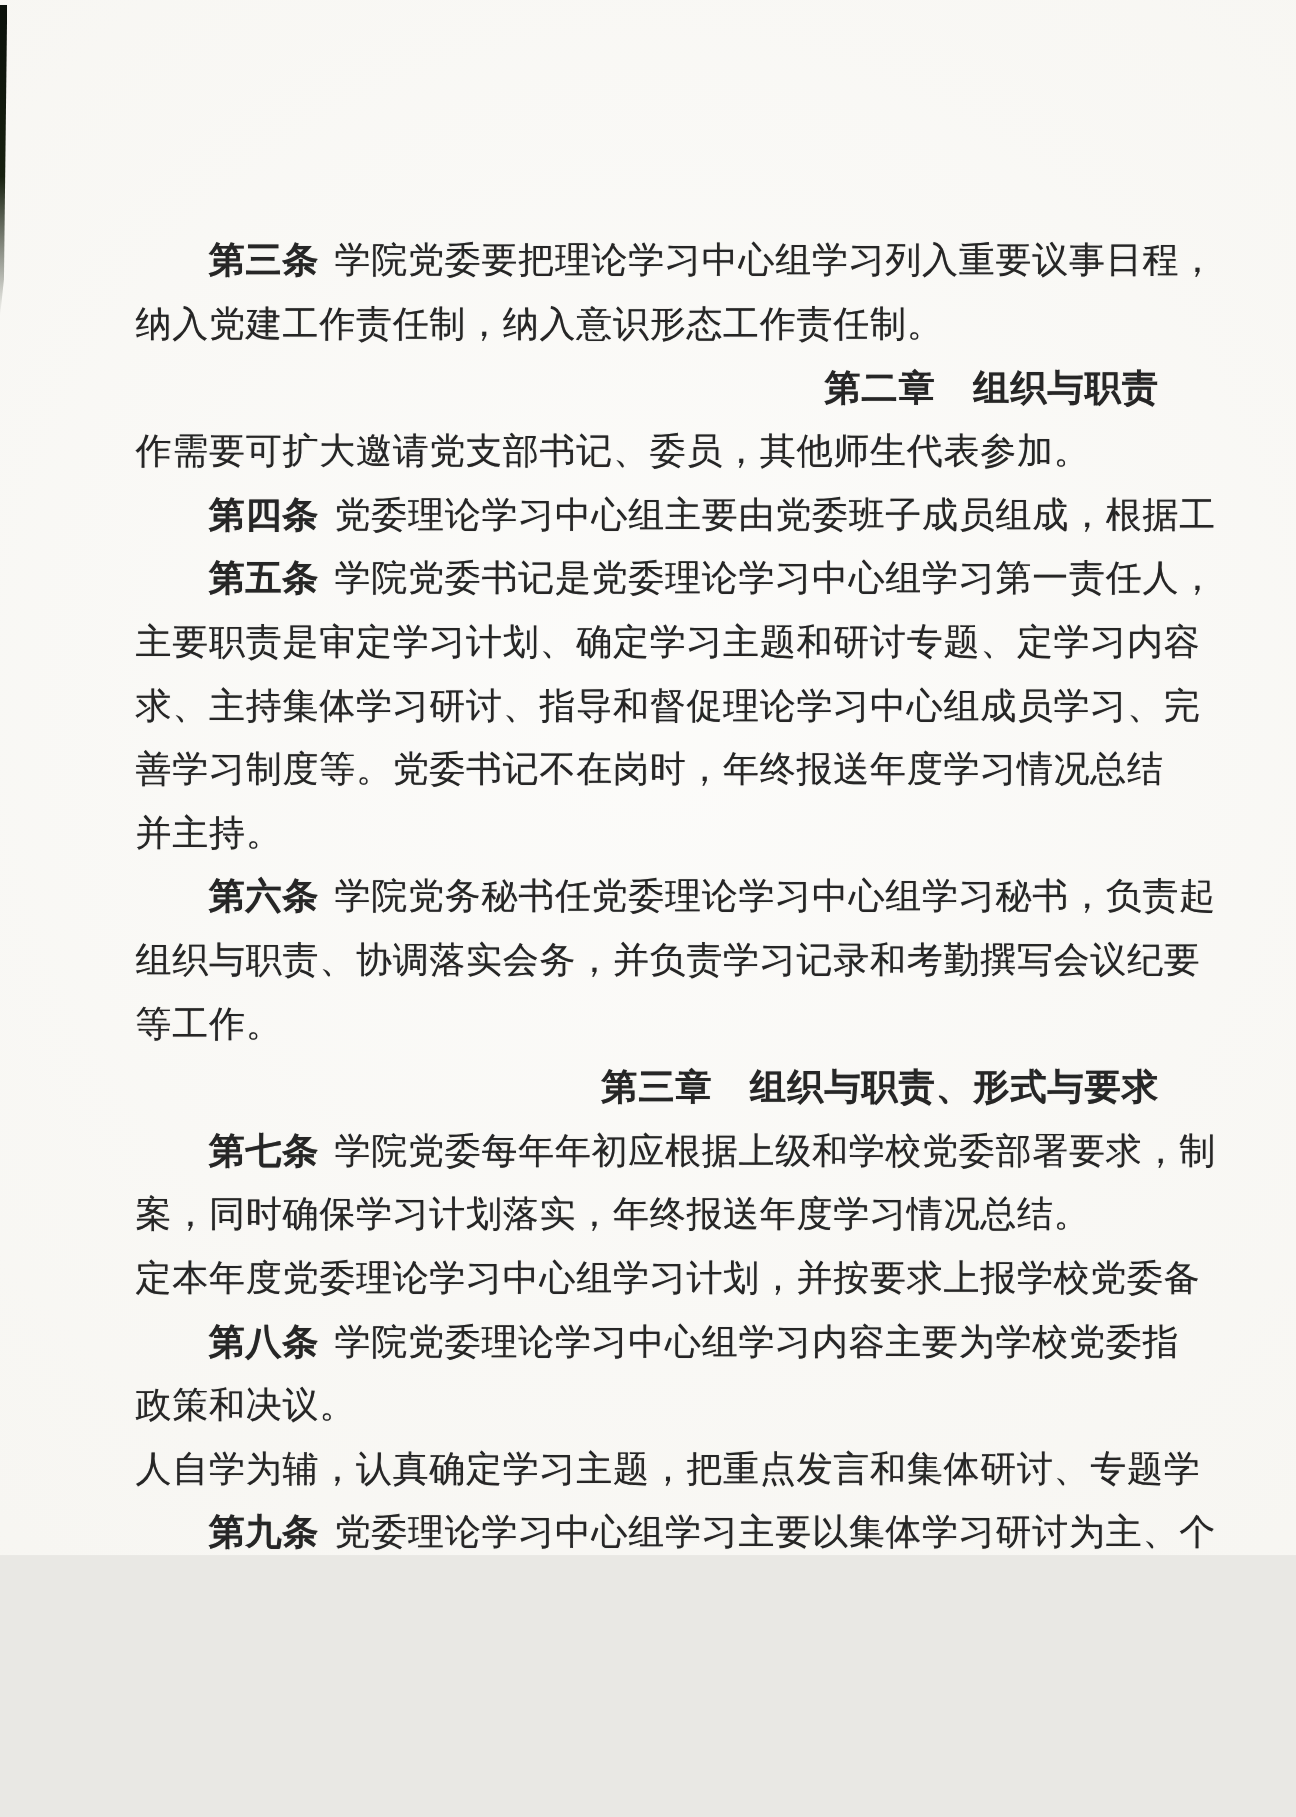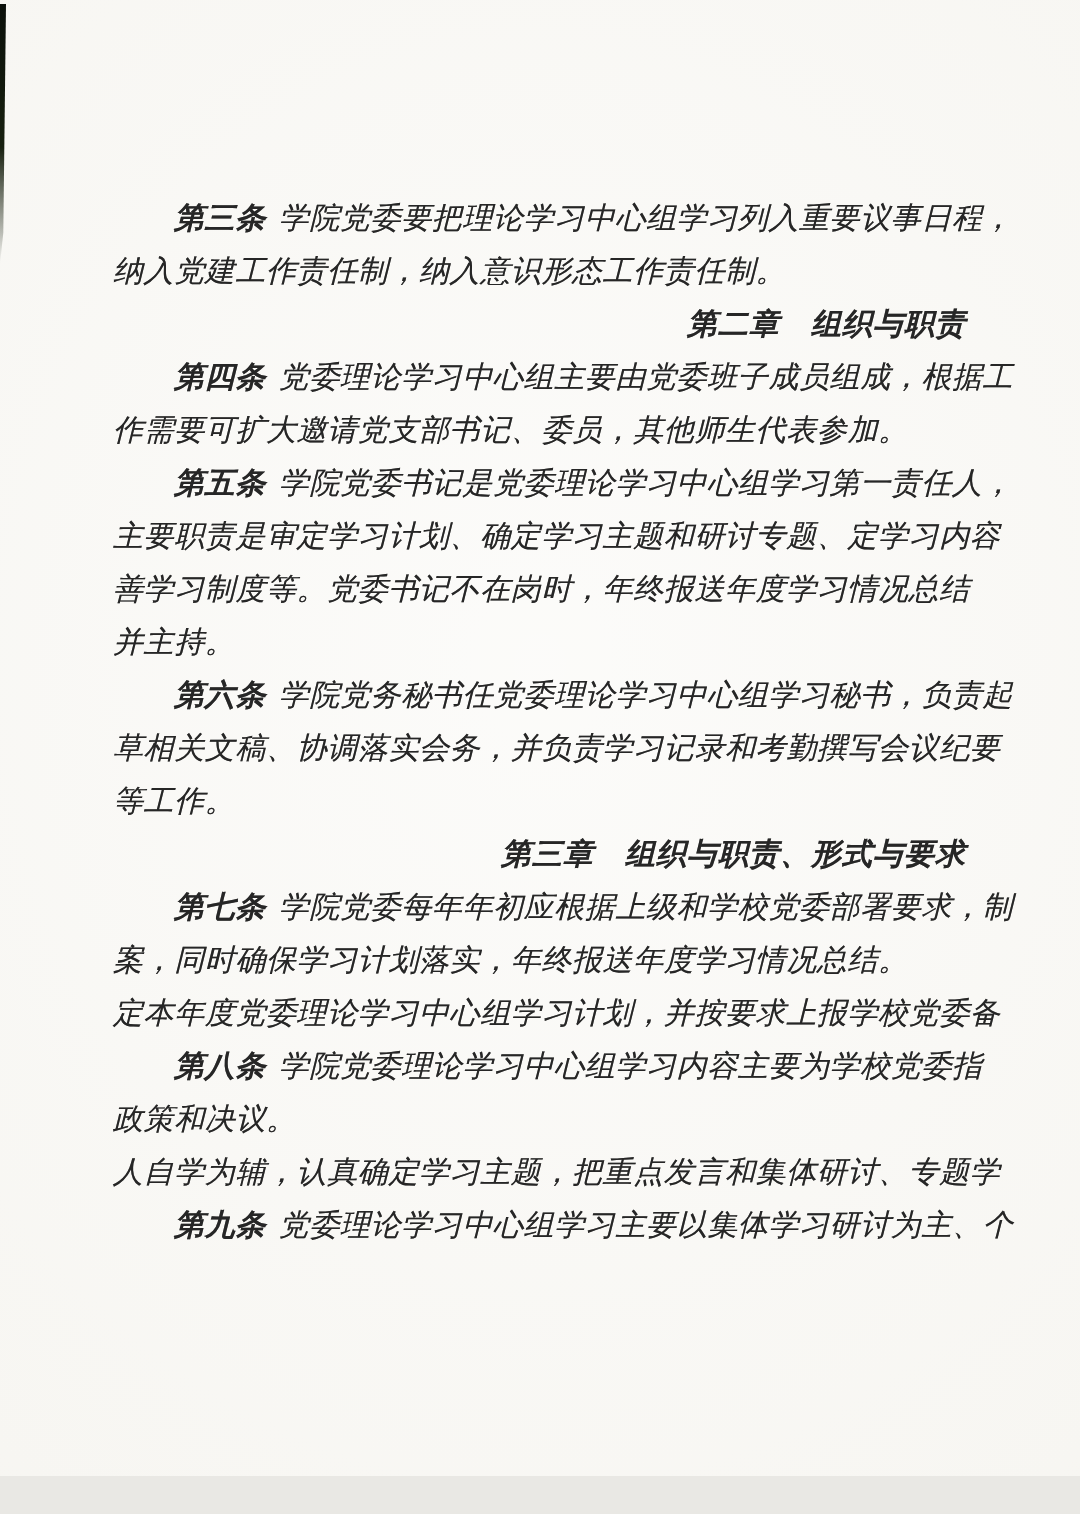--- a/index.html
+++ b/index.html
@@ -3,28 +3,27 @@
 <meta charset="utf-8">
 <style>
   html, body {
     margin: 0;
     padding: 0;
     background: #e9e8e4;
   }
   .page {
     position: relative;
     width: 1080px;
-    height: 1476px;
+    height: 1296px;
     margin: 0 auto;
     background:
       radial-gradient(ellipse 140% 120% at 50% 45%, rgba(255,255,255,0.55) 0%, rgba(240,238,232,0.25) 70%, rgba(218,216,208,0.45) 100%),
       #f8f7f3;
     overflow: hidden;
     font-family: "Liberation Serif", "DejaVu Serif", serif;
-    font-style: italic;
   }
   .scan-edge {
     position: absolute;
     left: 0;
     top: 4px;
     width: 6px;
     height: 260px;
     background: linear-gradient(to bottom, #0b100a 0%, #17200f 55%, rgba(23,32,15,0.35) 85%, rgba(23,32,15,0) 100%);
     clip-path: polygon(0 0, 100% 0, 55% 88%, 0 100%);
   }
@@ -61,28 +60,29 @@
 </style>
 </head>
 <body>
 
 <div class="page">
   <div class="scan-edge"></div>
   <div class="doc-body">
       <div class="line first"><span class="lead">第三条</span>学院党委要把理论学习中心组学习列入重要议事日程，</div>
       <div class="line">纳入党建工作责任制，纳入意识形态工作责任制。</div>
       <div class="line heading">第二章　组织与职责</div>
+      <div class="line">作需要可扩大邀请党支部书记、委员，其他师生代表参加。</div>
       <div class="line first"><span class="lead">第四条</span>党委理论学习中心组主要由党委班子成员组成，根据工</div>
-      <div class="line">作需要可扩大邀请党支部书记、委员，其他师生代表参加。</div>
       <div class="line first"><span class="lead">第五条</span>学院党委书记是党委理论学习中心组学习第一责任人，</div>
       <div class="line">主要职责是审定学习计划、确定学习主题和研讨专题、定学习内容</div>
+      <div class="line">求、主持集体学习研讨、指导和督促理论学习中心组成员学习、完</div>
       <div class="line">善学习制度等。党委书记不在岗时，年终报送年度学习情况总结</div>
       <div class="line">并主持。</div>
       <div class="line first"><span class="lead">第六条</span>学院党务秘书任党委理论学习中心组学习秘书，负责起</div>
-      <div class="line">草相关文稿、协调落实会务，并负责学习记录和考勤撰写会议纪要</div>
+      <div class="line">组织与职责、协调落实会务，并负责学习记录和考勤撰写会议纪要</div>
       <div class="line">等工作。</div>
       <div class="line heading">第三章　组织与职责、形式与要求</div>
       <div class="line first"><span class="lead">第七条</span>学院党委每年年初应根据上级和学校党委部署要求，制</div>
       <div class="line">案，同时确保学习计划落实，年终报送年度学习情况总结。</div>
       <div class="line">定本年度党委理论学习中心组学习计划，并按要求上报学校党委备</div>
       <div class="line first"><span class="lead">第八条</span>学院党委理论学习中心组学习内容主要为学校党委指</div>
       <div class="line">政策和决议。</div>
       <div class="line">人自学为辅，认真确定学习主题，把重点发言和集体研讨、专题学</div>
       <div class="line first"><span class="lead">第九条</span>党委理论学习中心组学习主要以集体学习研讨为主、个</div>
     </div>

